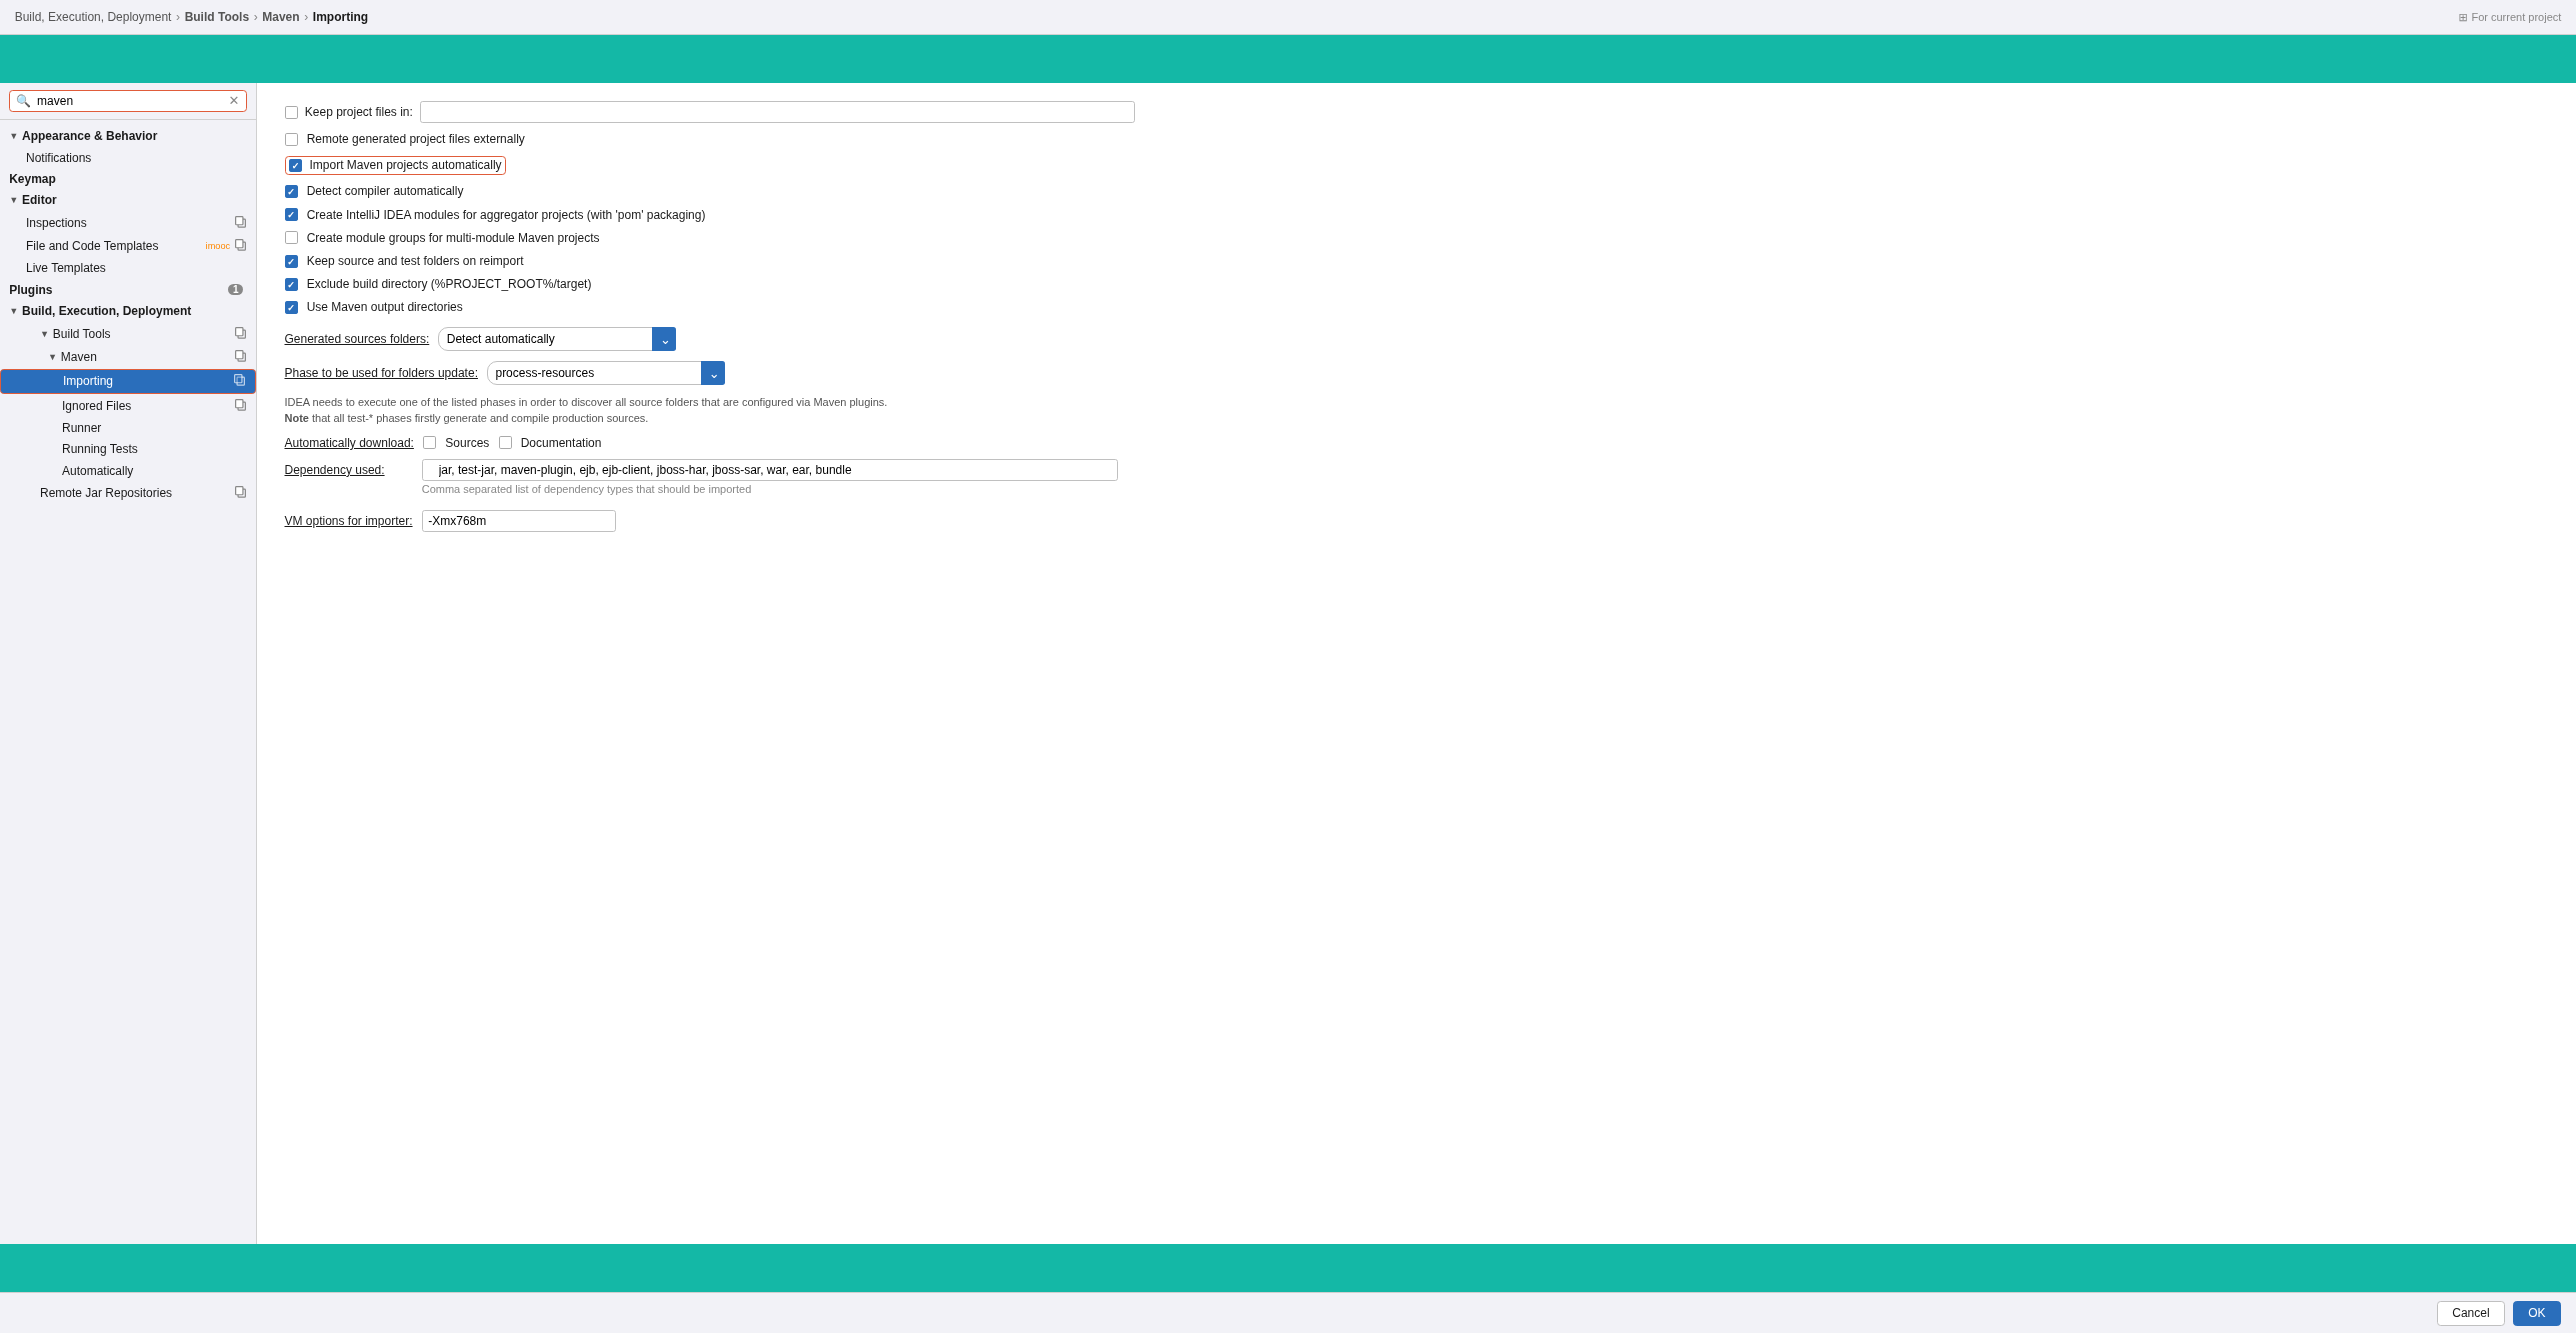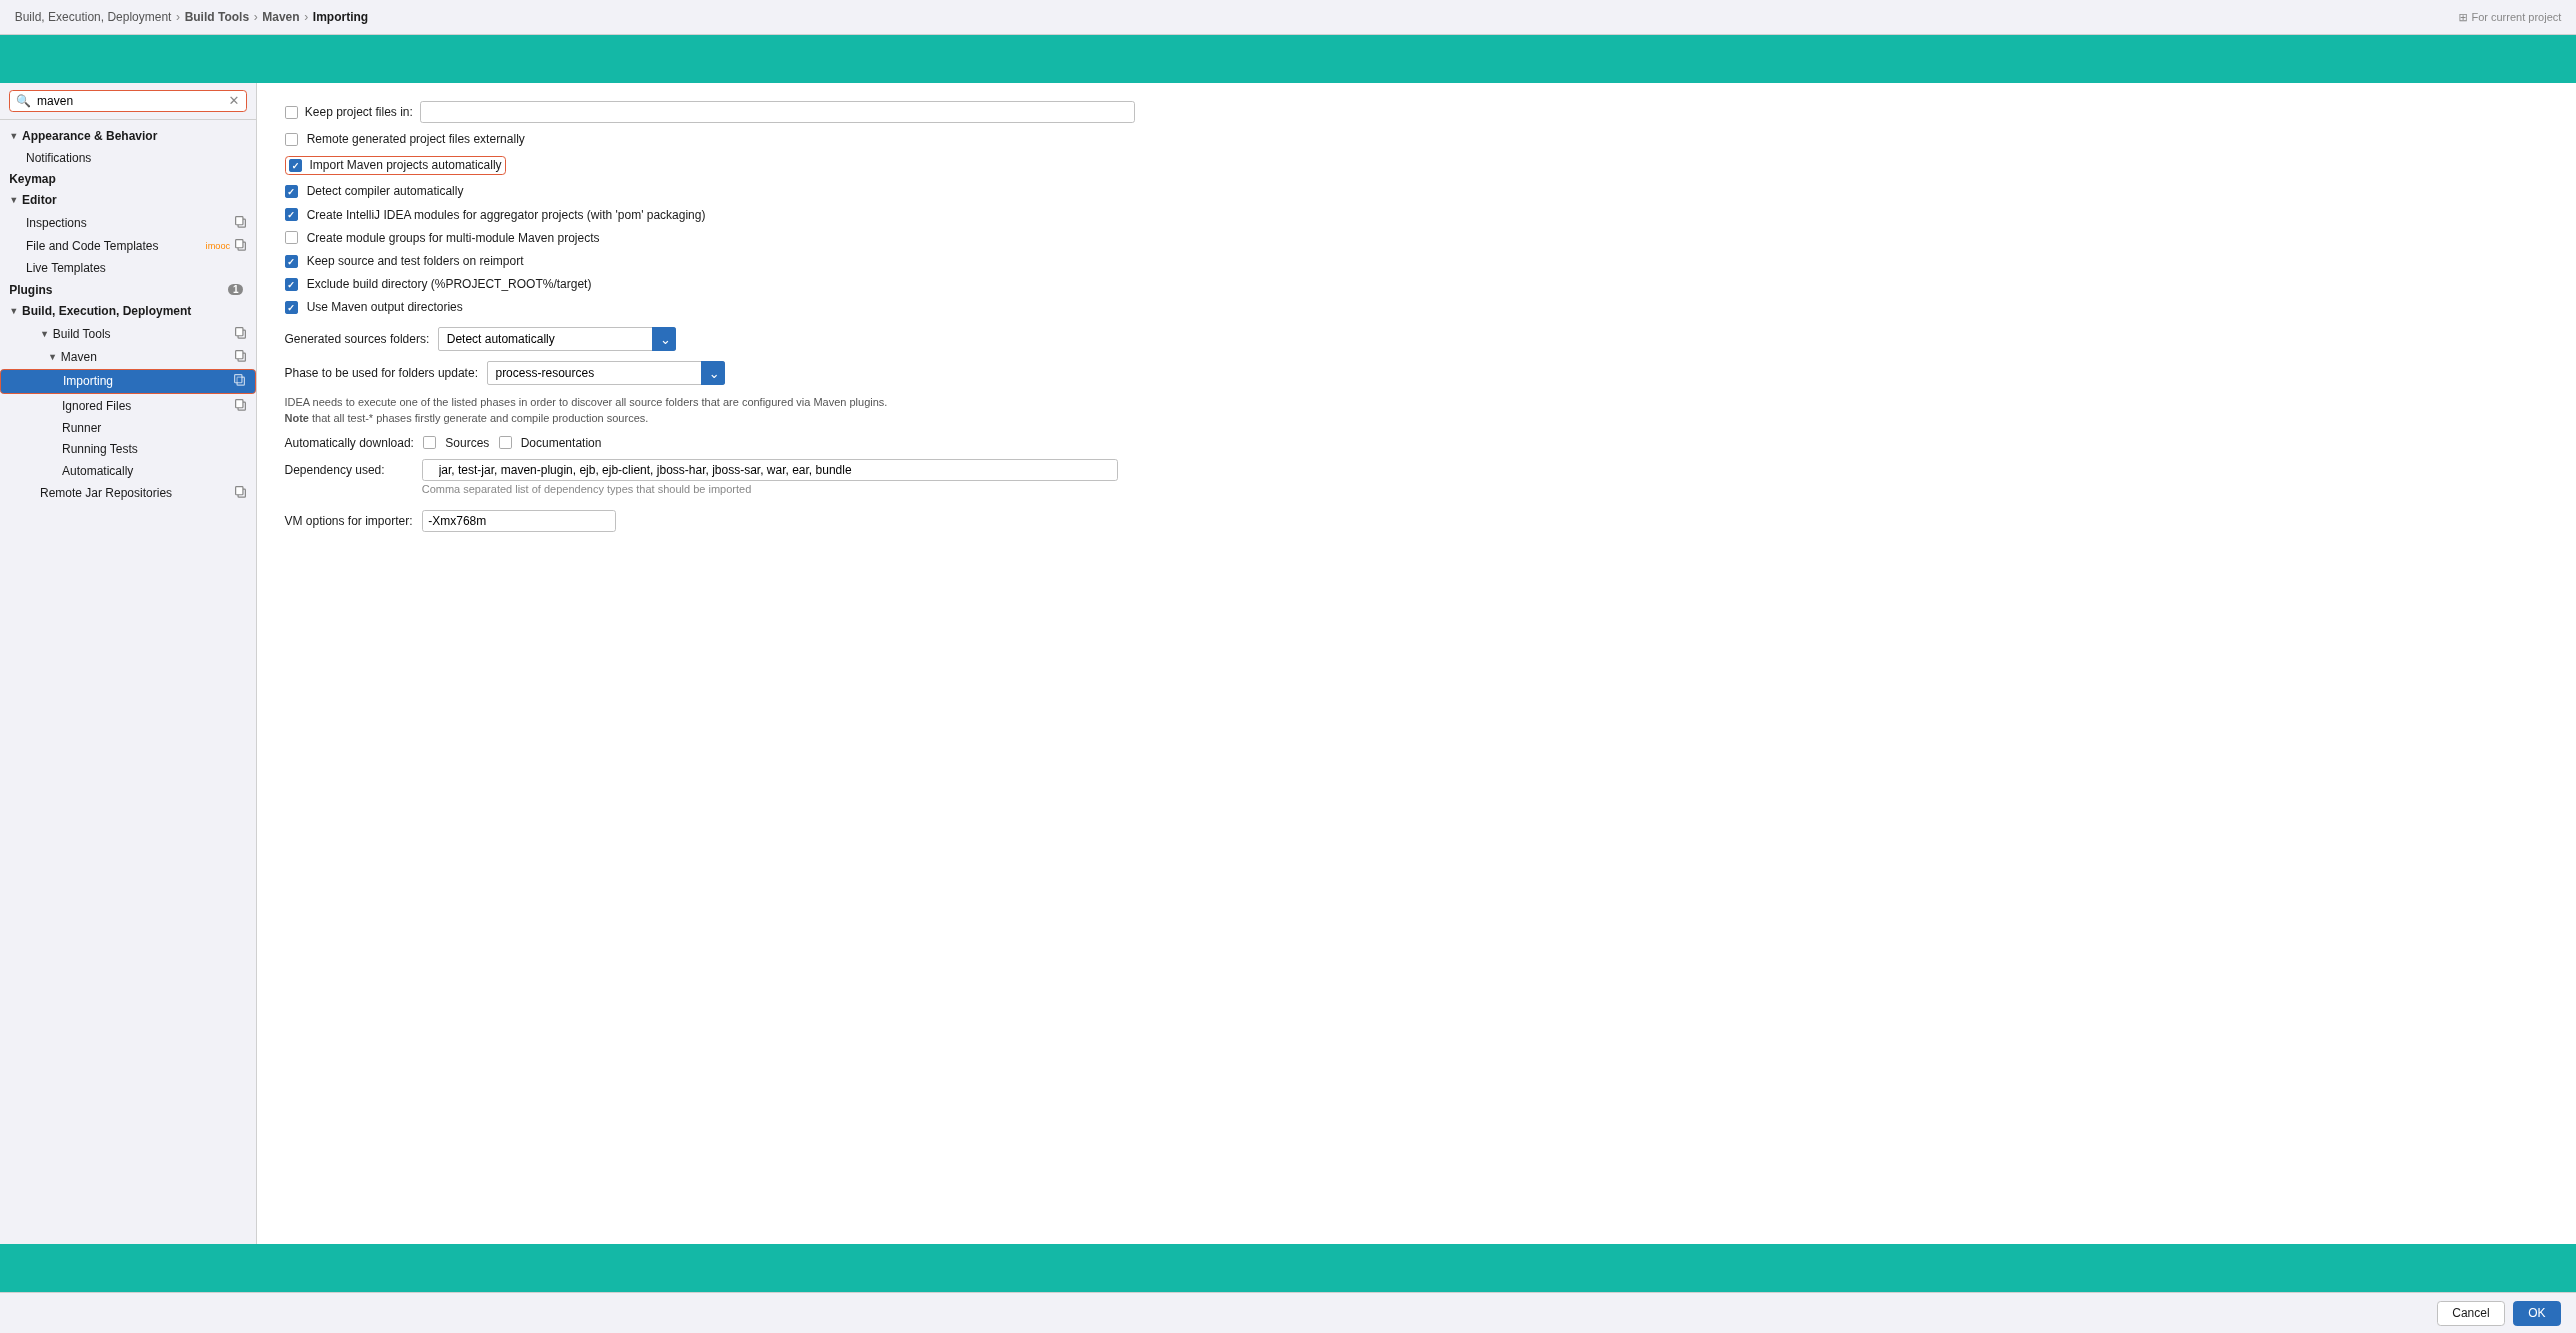--- a/index.html
+++ b/index.html
@@ -249,21 +249,21 @@
       outline: none;
     }
 
     .keep-files-input {
       flex: 1;
       max-width: 715px;
     }
 
     .dropdown {
       border: 0.9px solid #c0c0c0;
-      border-radius: 2px;
+      border-radius: 10px;
       padding: 2.7px 27.5px 2.7px 7.3px;
       font-size: 12px;
       height: 24px;
       background: white;
       appearance: none;
       -webkit-appearance: none;
       cursor: pointer;
       position: relative;
       min-width: 238px;
     }
@@ -295,20 +295,21 @@
       font-size: 13px;
       z-index: 1;
       pointer-events: none;
     }
 
     
     .section-label {
       font-size: 12px;
       color: #1a1a1a;
       white-space: nowrap;
+      text-decoration: underline;
     }
 
     
     .info-text {
       font-size: 11px;
       color: #555;
       line-height: 1.5;
       margin: 5.5px 0 9.2px 0;
       max-width: 788px;
     }

